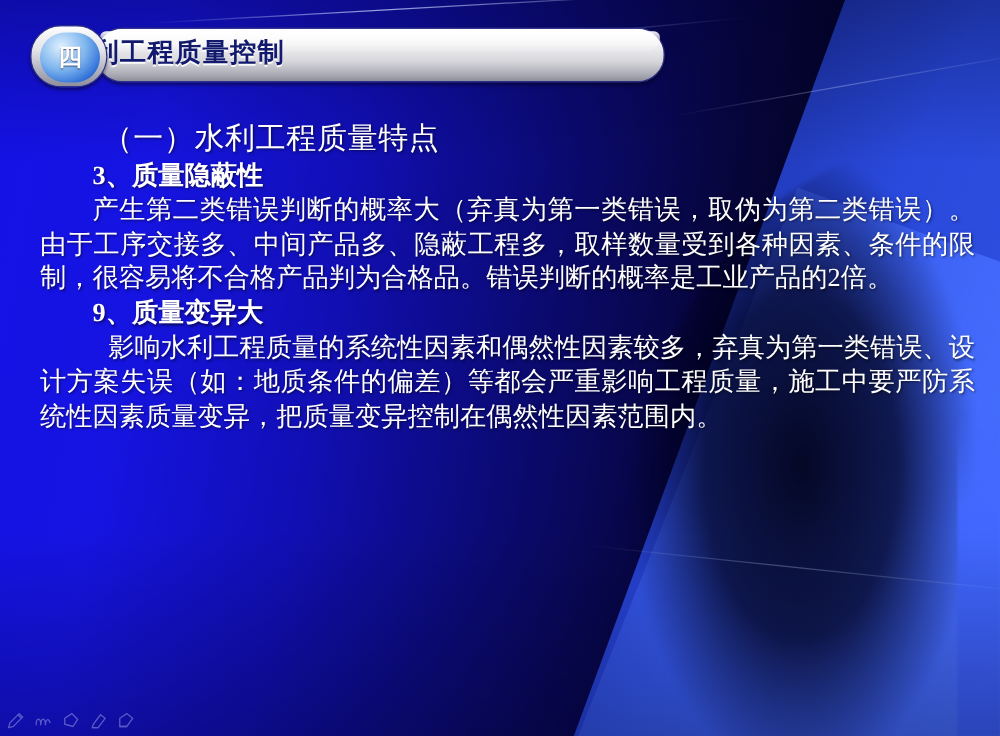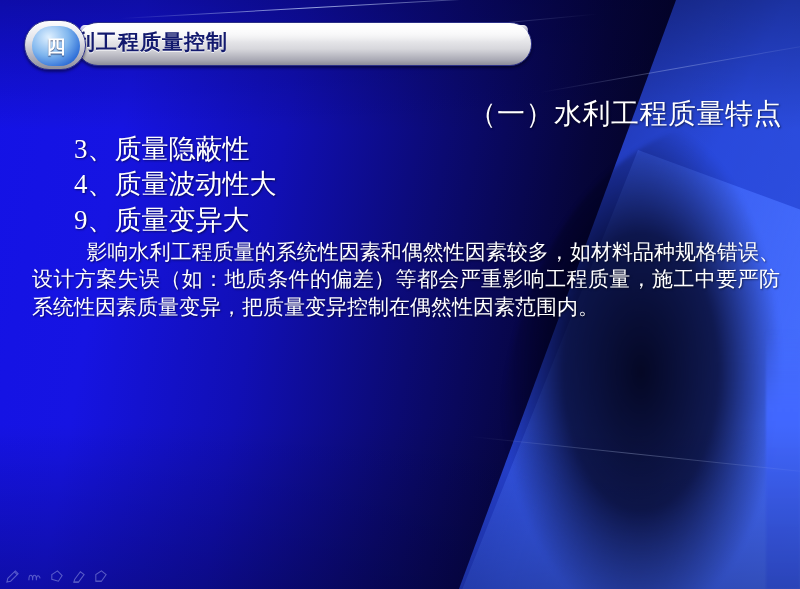--- a/index.html
+++ b/index.html
@@ -133,33 +133,32 @@
     text-shadow:0 1px 1px rgba(0,0,40,.6);
   }
 
   
   .content{
     position:absolute;
     left:30px; top:96px; width:752px;
     color:#ffffff;
   }
   .heading1{
-    font-size:28px;
+    font-size:24px;
     line-height:1.28;
     padding-left:52px;
     letter-spacing:.5px;
     text-shadow:1px 1px 2px rgba(0,0,0,.55);
     white-space:nowrap;
-    text-align:right;
   }
   .subhead{
-    font-size:27px;
+    font-size:21px;
     line-height:1.32;
     padding-left:44px;
-    font-weight:400;
+    font-weight:700;
     text-shadow:1px 1px 2px rgba(0,0,0,.55);
     white-space:nowrap;
   }
   .para{
     font-size:21px;
     line-height:1.31;
     text-align:justify;
     text-justify:inter-ideograph;
     text-shadow:1px 1px 2px rgba(0,0,0,.55);
     text-indent:2em;
@@ -204,25 +203,25 @@
         <span class="badge-char">四</span>
       </div>
     </div>
   </div>
 
   <div class="content">
 
     <div class="heading1">（一）水利工程质量特点</div>
 
     <div class="subhead">3、质量隐蔽性</div>
-
-    <div class="subhead">4、质量波动性大</div>
+    <div class="para">产生第二类错误判断的概率大（弃真为第一类错误，取伪为第二类错误）。 由于工序交接多、中间产品多、隐蔽工程多，取样数量受到各种因素、条件的限制，很容易将不合格产品判为合格品。错误判断的概率是工业产品的2倍。</div>
+
 
     <div class="subhead">9、质量变异大</div>
-    <div class="para tight">影响水利工程质量的系统性因素和偶然性因素较多，如材料品种规格错误、设计方案失误（如：地质条件的偏差）等都会严重影响工程质量，施工中要严防系统性因素质量变异，把质量变异控制在偶然性因素范围内。</div>
+    <div class="para tight">影响水利工程质量的系统性因素和偶然性因素较多，弃真为第一类错误、设计方案失误（如：地质条件的偏差）等都会严重影响工程质量，施工中要严防系统性因素质量变异，把质量变异控制在偶然性因素范围内。</div>
 
   </div>
 
   <div class="inkbar">
     <span class="ink">
       <svg viewBox="0 0 16 16">
           <path d="M11 2 L14 5 L6 13 L2 14 L3 10 Z"></path>
           <path d="M10 3 L13 6"></path>
         </svg>
     </span>

